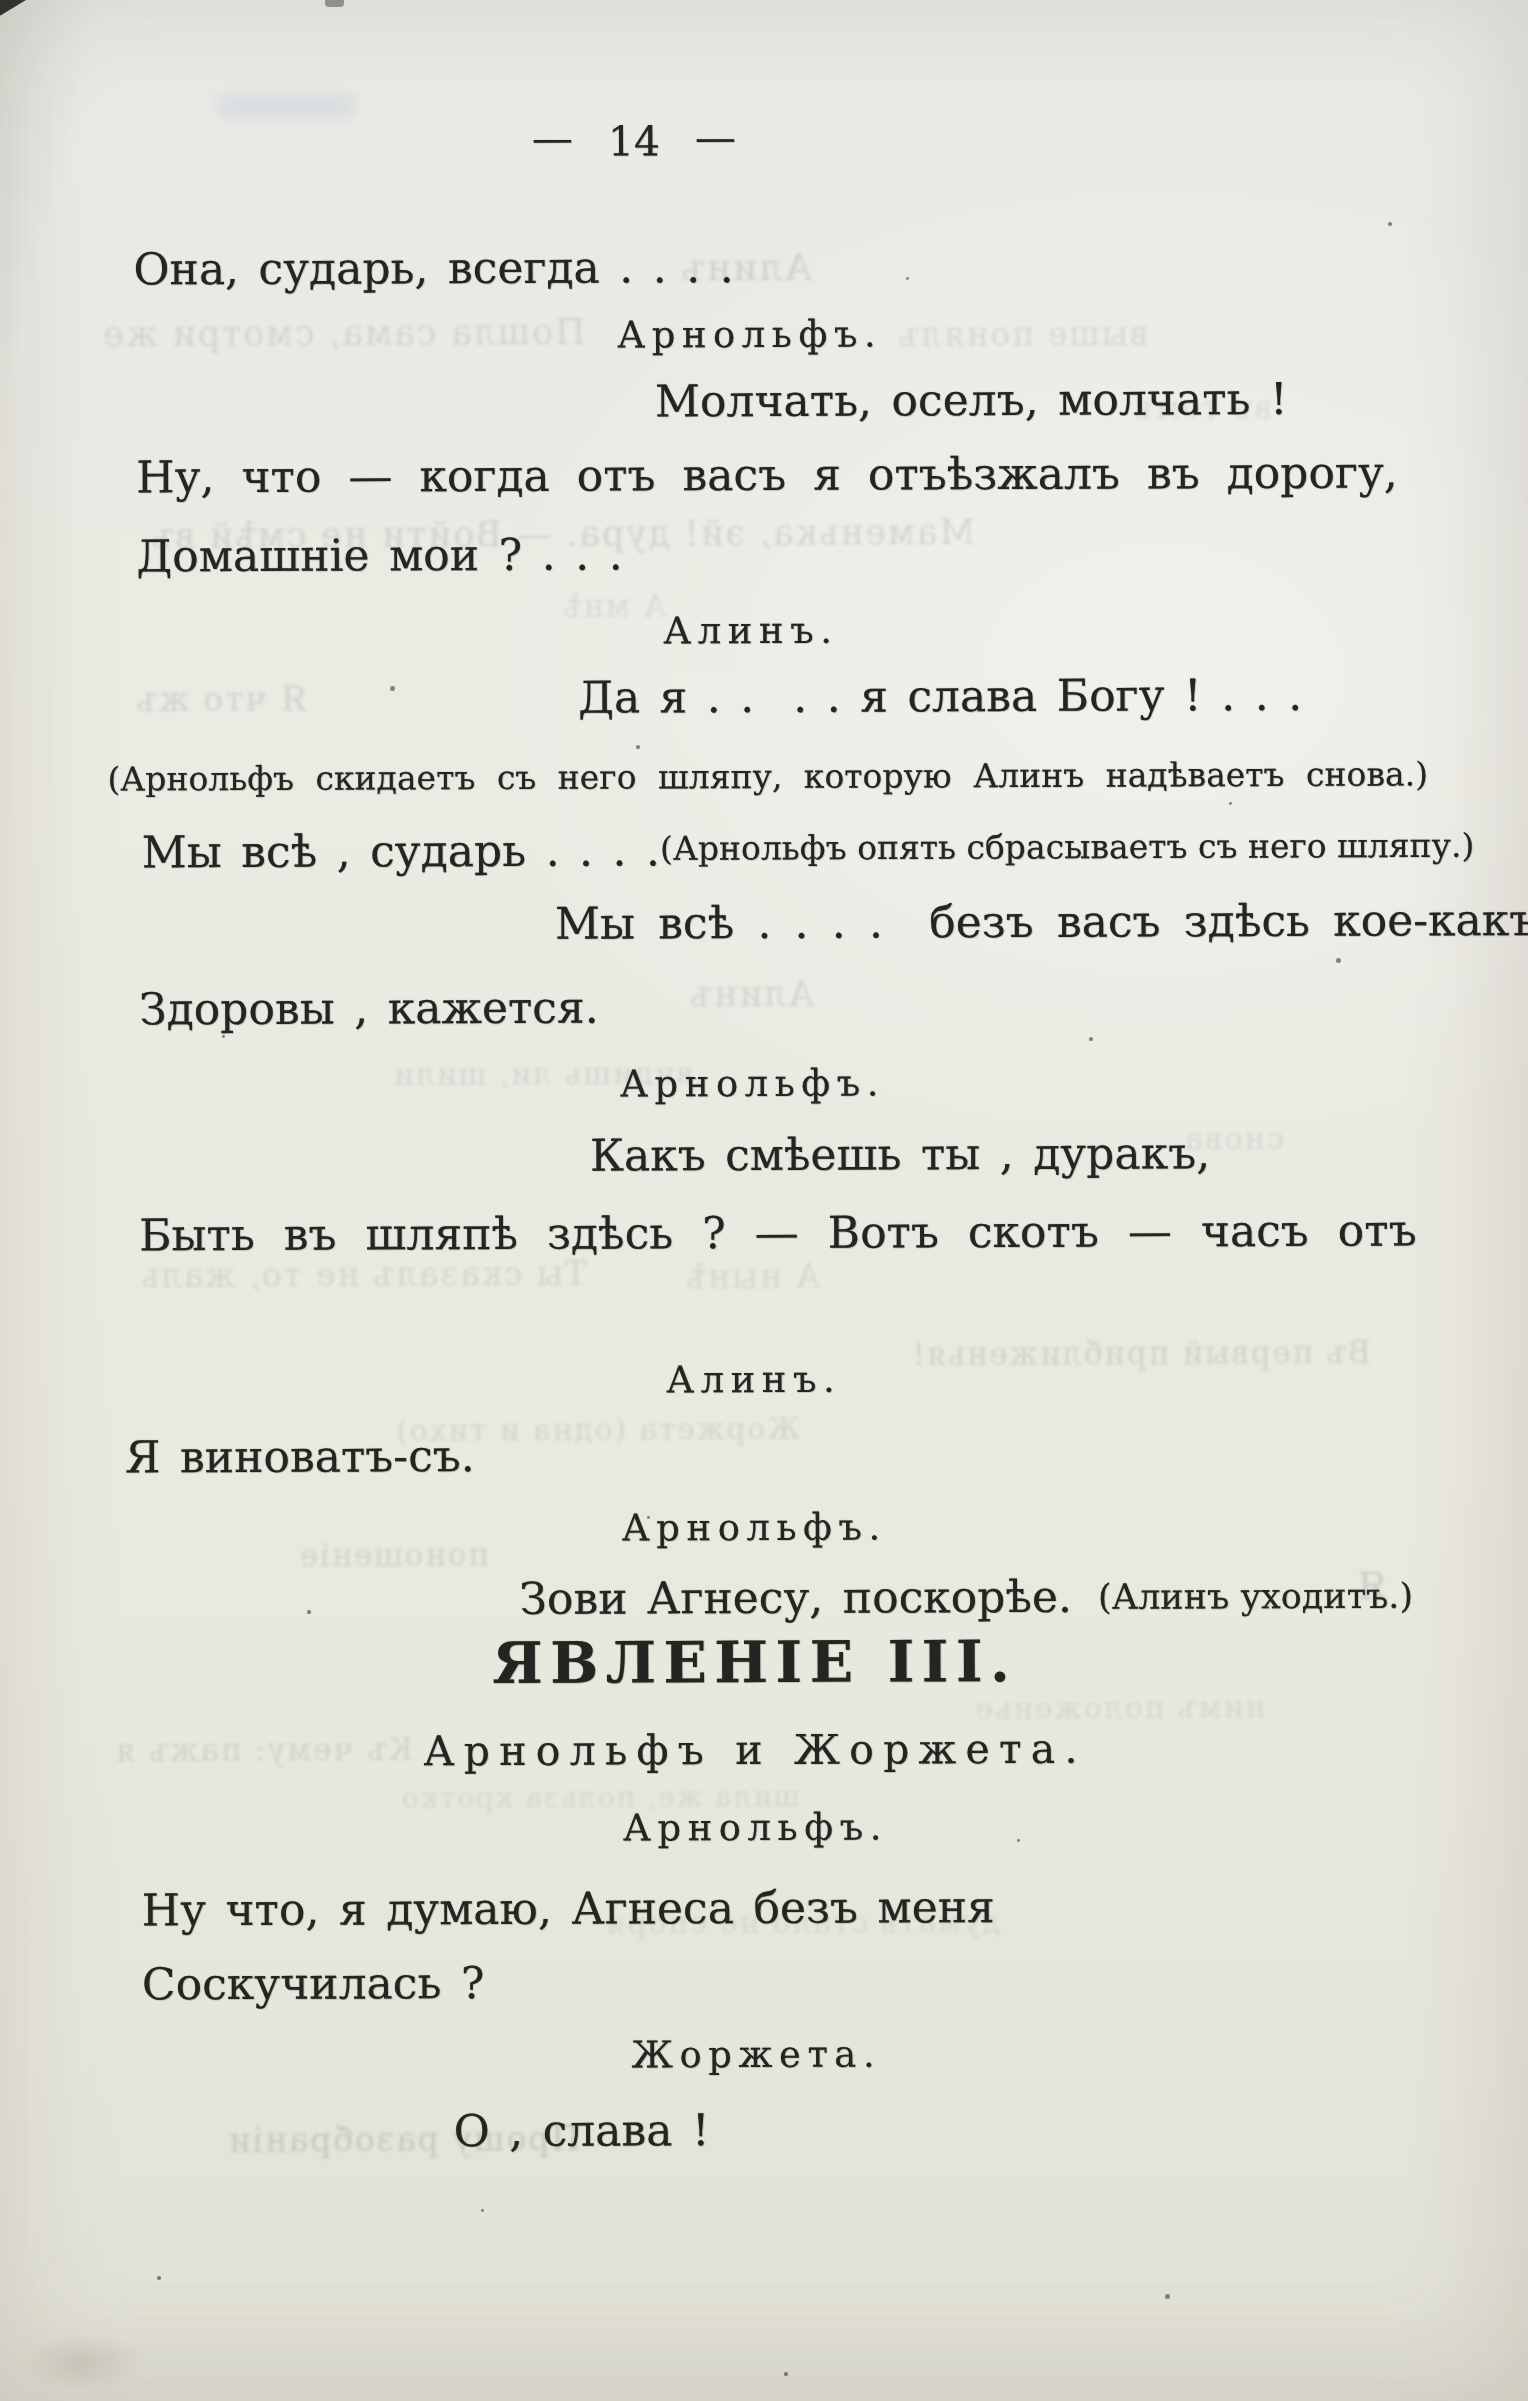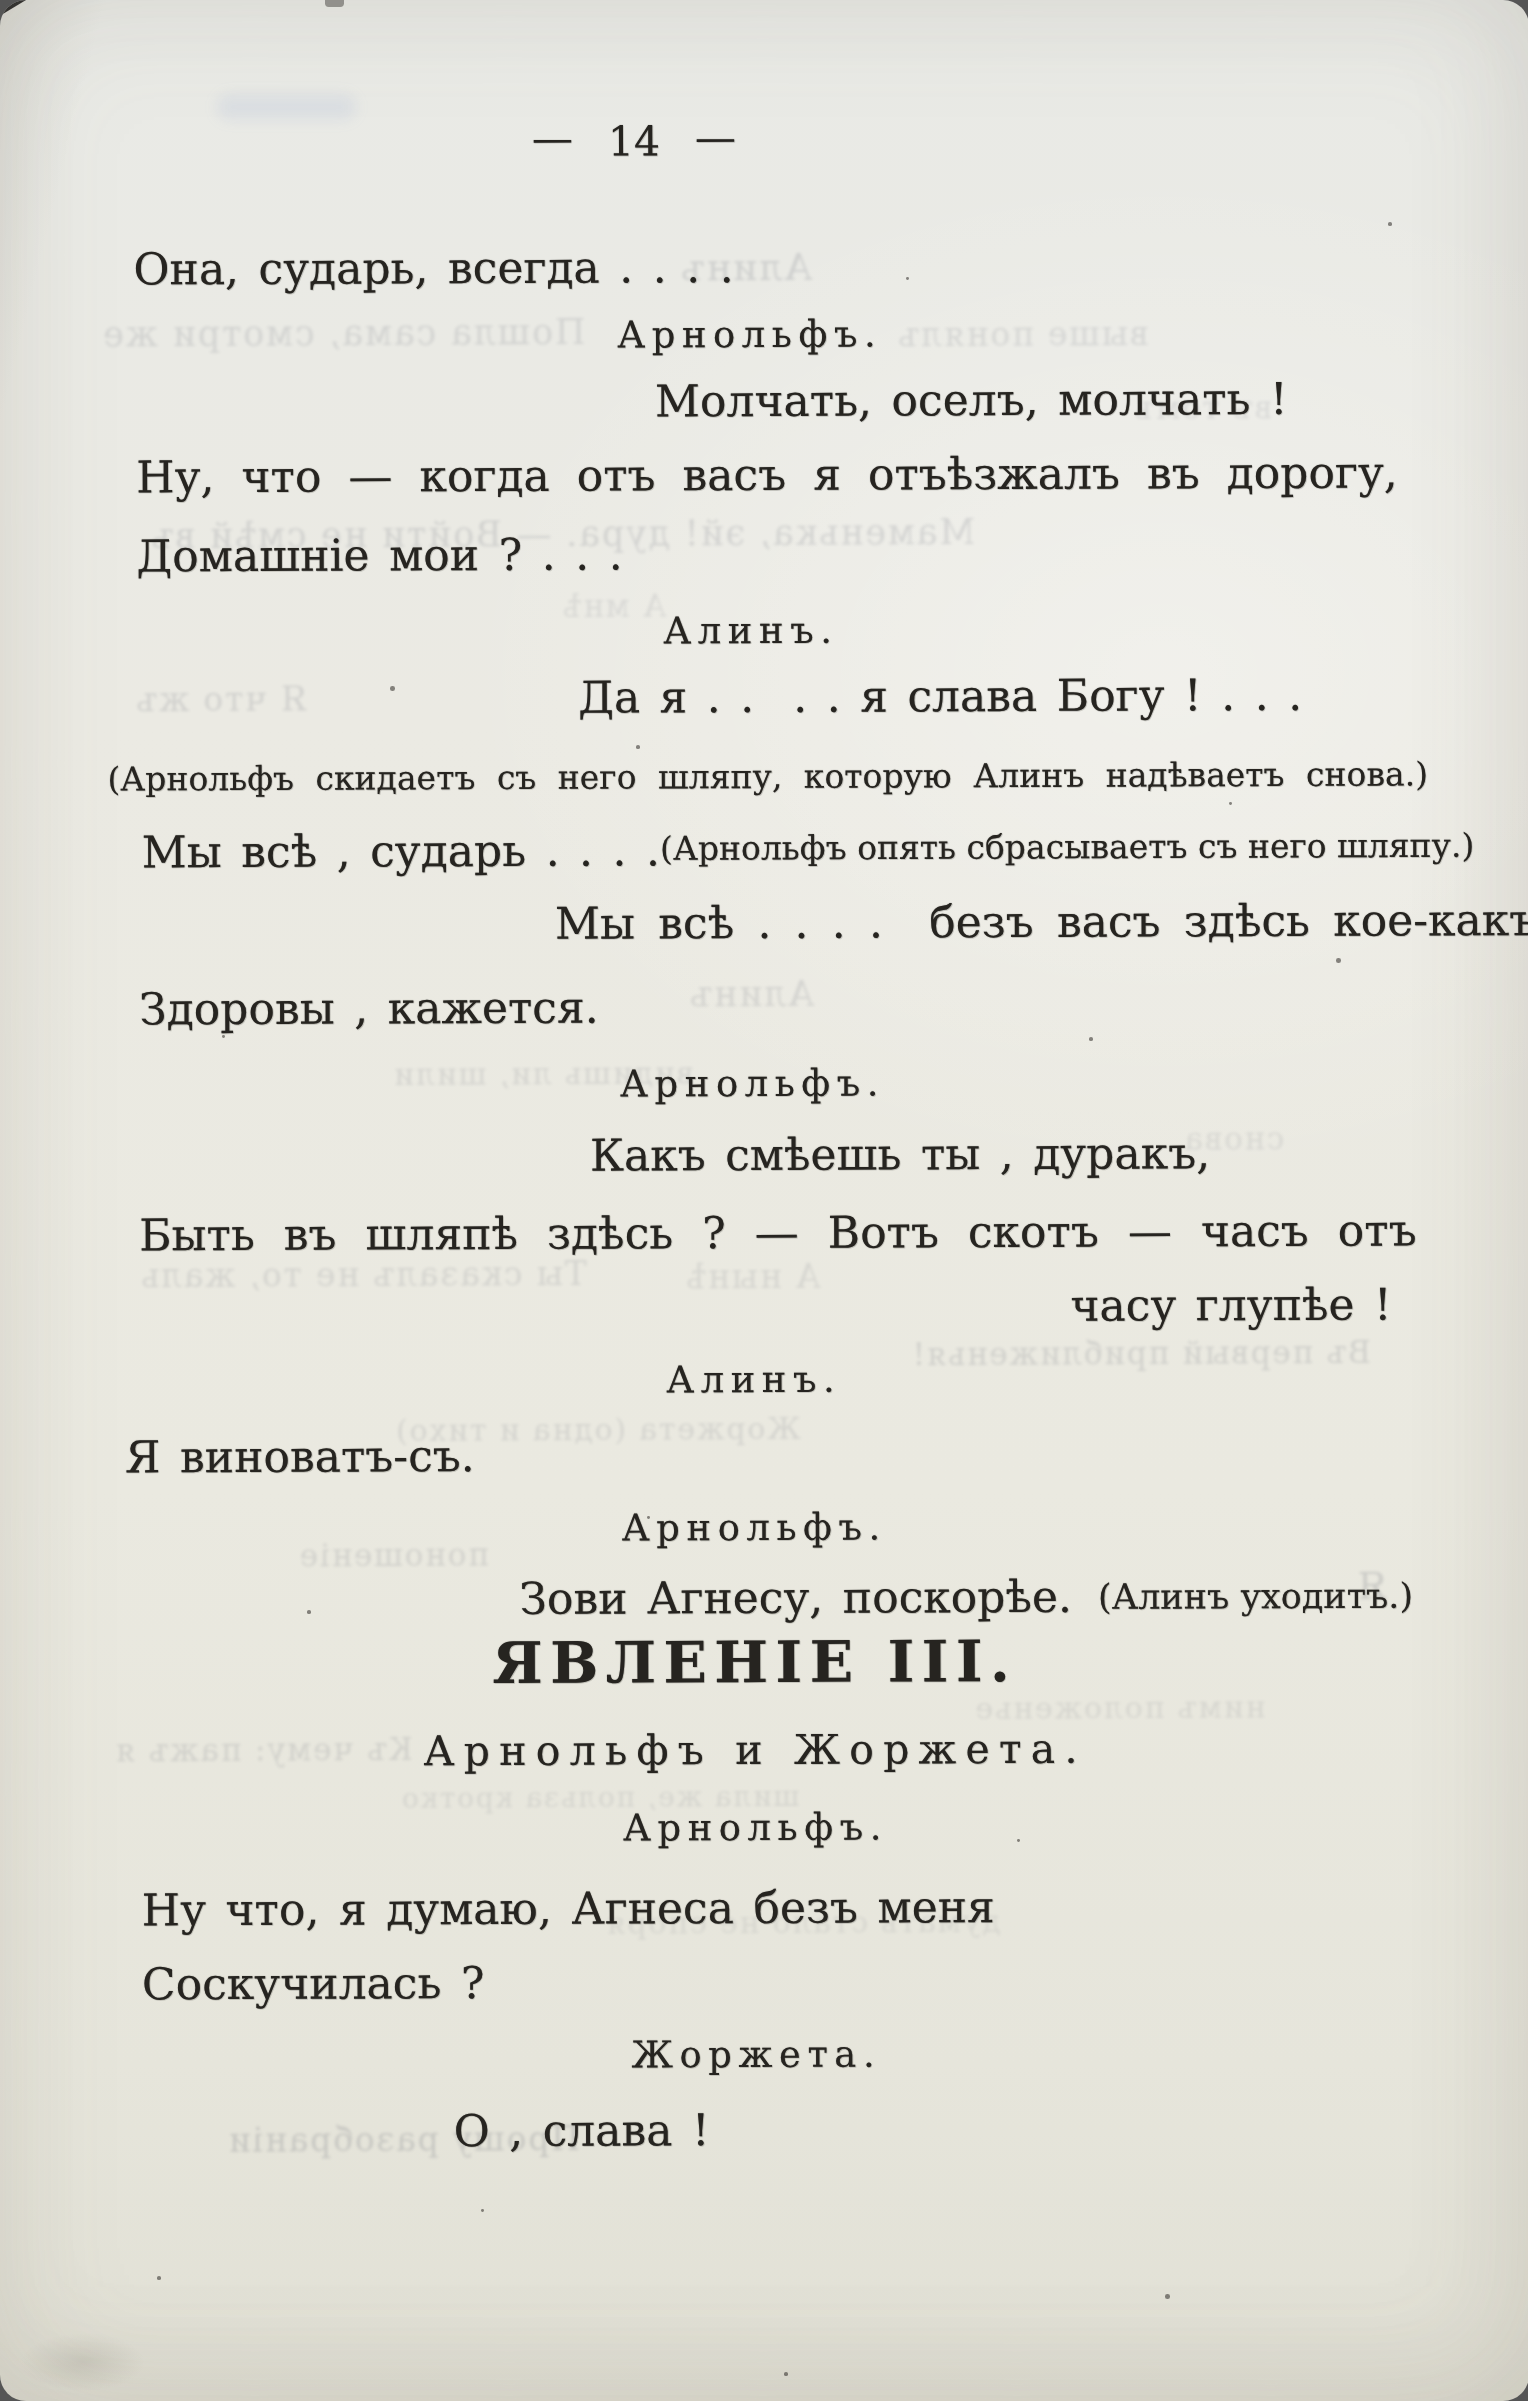--- a/index.html
+++ b/index.html
@@ -4,21 +4,20 @@
 <style>
   html,body{margin:0;padding:0;background:#555;}
   .page{
     position:relative;width:1529px;height:2401px;overflow:hidden;
     background:
       radial-gradient(1155px 832px at 76% 28%, rgba(255,255,255,0.30), rgba(255,255,255,0) 62%),
       linear-gradient(104deg, rgba(150,145,128,0.16) 0%, rgba(150,145,128,0) 5%),
       linear-gradient(180deg,#e9eae6 0%,#ebeae3 30%,#eae9e0 62%,#e6e5db 86%,#e1e0d5 100%);
     box-shadow: inset 0 0 129px rgba(115,110,95,0.13), inset -18.5px -28px 111px rgba(110,105,90,0.08);
     font-family:"DejaVu Serif", serif;
-    border-radius:26px;
   }
   .ink{color:#262420;text-shadow:0 0 1.1px rgba(35,32,28,0.55), 0.9px 0.9px 0.6px rgba(35,32,28,0.15);}
   .line{position:absolute;line-height:1.15;white-space:pre;}
   .dialogue{font-size:44px;word-spacing:5.5px;}
   .speaker{font-size:37px;letter-spacing:6.5px;left:120px;width:1266px;text-align:center;}
   .stage{font-size:33px;word-spacing:7.4px;}
   .scene{font-size:57px;font-weight:700;letter-spacing:7.4px;left:120px;width:1266px;text-align:center;}
   .cast{font-size:41px;letter-spacing:9.2px;left:120px;width:1266px;text-align:center;}
   .pagehead{font-size:41px;left:0;width:1276px;text-align:center;top:118px;}
   .pagehead .dash{display:inline-block;margin:0 35px;transform:translateY(-3.7px);}
@@ -90,21 +89,20 @@
     <div class="line combo" style="top:825px;left:143px;width:1271px;justify-content:space-between;">
       <span class="dialogue ink" style="white-space:pre;">Мы всѣ , сударь . . . .</span>
       <span class="stage-inline ink">(Арнольфъ опять сбрасываетъ съ него шляпу.)</span>
     </div>
 
     <div class="line dialogue ink" style="top:898px;left:556px;word-spacing:9.2px;">Мы всѣ . . . .  безъ васъ здѣсь кое-какъ</div>
     <div class="line dialogue ink" style="top:982px;left:140px;">Здоровы , кажется.</div>
     <div class="line speaker ink" style="top:1063px;">Арнольфъ.</div>
     <div class="line dialogue ink" style="top:1130px;left:590px;">Какъ смѣешь ты , дуракъ,</div>
     <div class="line dialogue ink" style="top:1208px;left:139px;word-spacing:15px;">Быть въ шляпѣ здѣсь ? — Вотъ скотъ — часъ отъ</div>
-    <div class="line dialogue ink" style="top:1282px;left:1070px;">часу глупѣе !</div>
     <div class="line speaker ink" style="top:1359px;">Алинъ.</div>
     <div class="line dialogue ink" style="top:1430px;left:124px;">Я виноватъ-съ.</div>
     <div class="line speaker ink" style="top:1507px;">Арнольфъ.</div>
 
     <div class="line combo combo2" style="top:1573px;left:518px;">
       <span class="dialogue ink" style="white-space:pre;">Зови Агнесу, поскорѣе.</span>
       <span class="stage-inline2 ink">(Алинъ уходитъ.)</span>
     </div>
 
     <div class="line scene ink" style="top:1629px;">ЯВЛЕНІЕ III.</div>

